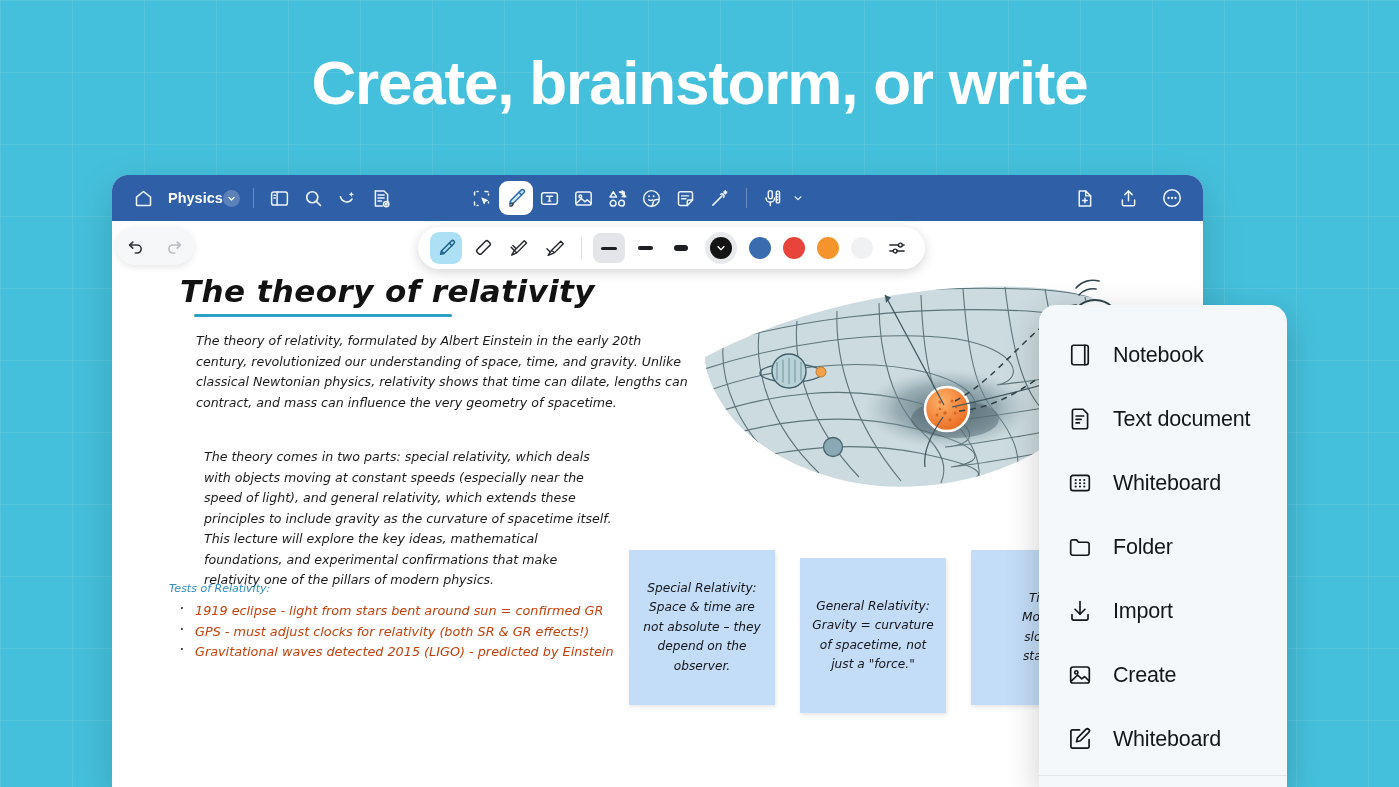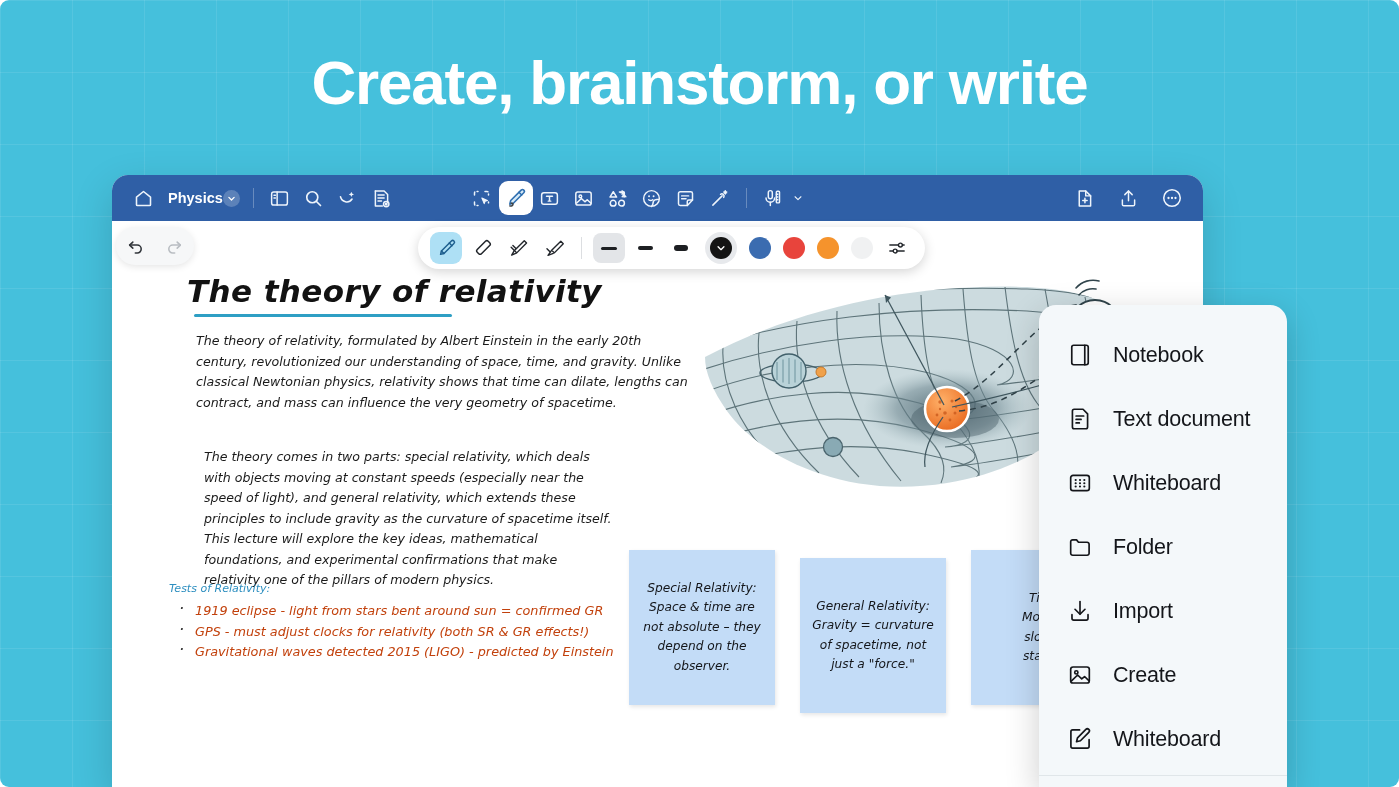--- a/index.html
+++ b/index.html
@@ -4,21 +4,20 @@
 <style>
   * { box-sizing: border-box; margin: 0; padding: 0; }
   html, body {
     width: 1399px; height: 787px; overflow: hidden;
     font-family: "Liberation Sans", sans-serif;
   }
   #stage {
     position: relative; width: 1399px; height: 787px;
     background: #45c0dc;
     overflow: hidden;
-    border-radius: 9px;
   }
   
   #grid {
     position: absolute; inset: 0;
     background-image:
       linear-gradient(to right, rgba(255,255,255,.085) 1px, transparent 1px),
       linear-gradient(to bottom, rgba(255,255,255,.085) 1px, transparent 1px);
     background-size: 72px 72px;
     pointer-events: none;
   }
@@ -127,21 +126,21 @@
   .ur-btn { width: 28px; height: 28px; display:flex; align-items:center; justify-content:center; }
 
   
   #canvas {
     position: absolute; left: 0; top: 46px;
     width: 1091px; height: 566px;
     background: #ffffff;
     overflow: hidden;
   }
   #page-title-hw {
-    position: absolute; left: 75px; top: 52px;
+    position: absolute; left: 68px; top: 52px;
     font-family: "DejaVu Sans", sans-serif;
     font-style: italic; font-weight: bold;
     font-size: 31px; color: #121212;
     letter-spacing: .4px; white-space: nowrap;
   }
   #title-underline {
     position: absolute; left: 82px; top: 93px;
     width: 258px; height: 3px;
     background: #2e9fc4; border-radius: 3px;
   }

